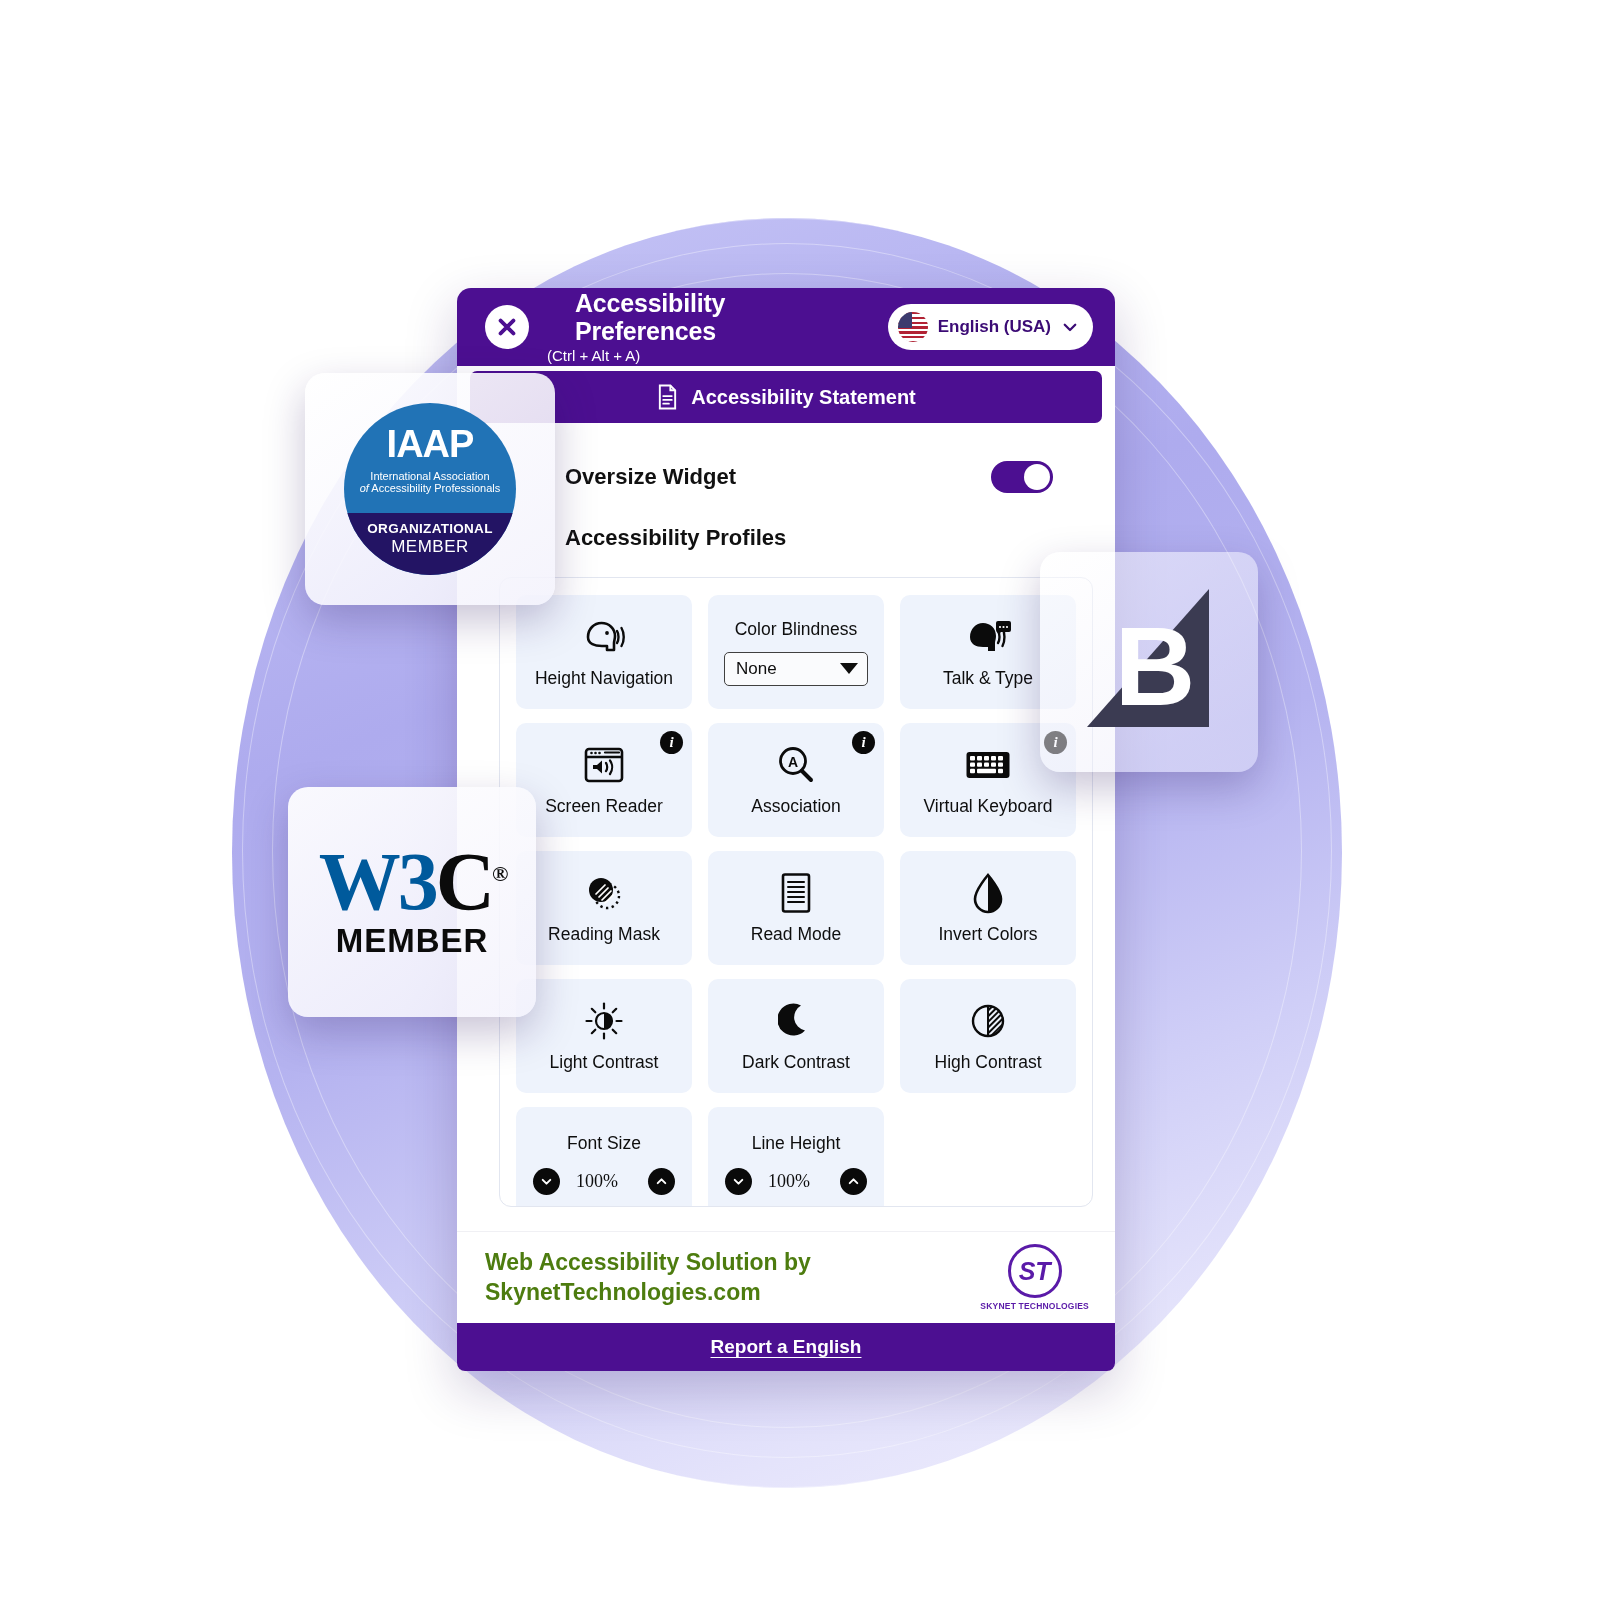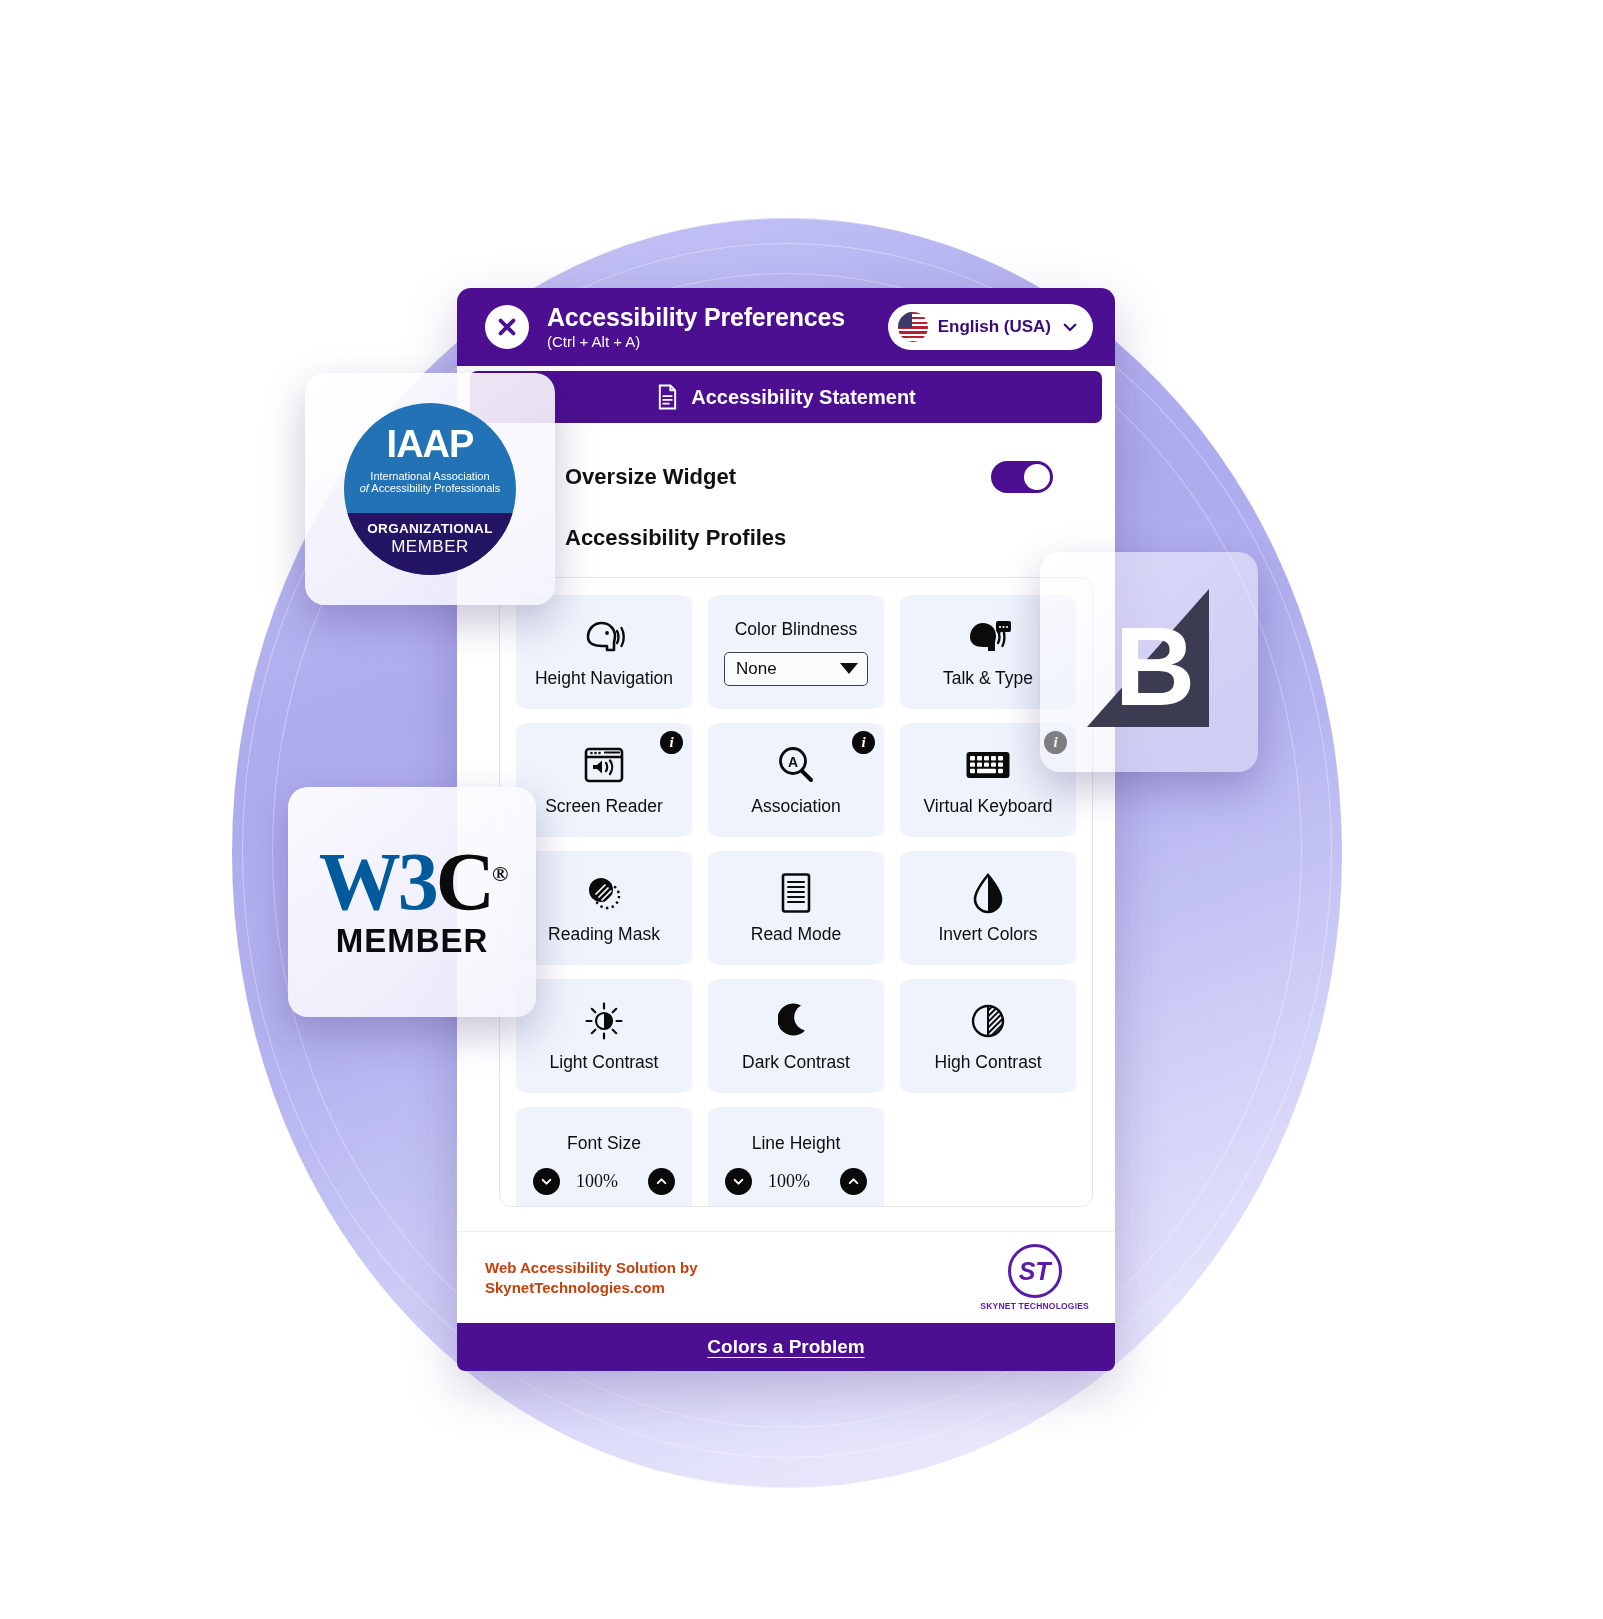--- a/index.html
+++ b/index.html
@@ -77,21 +77,21 @@
   }
   .close-btn {
     width: 44px; height: 44px; flex: 0 0 44px;
     border-radius: 50%;
     background: #ffffff;
     display: flex; align-items: center; justify-content: center;
     cursor: pointer;
   }
   .close-btn svg { width: 22px; height: 22px; }
   .hdr-titles { flex: 1 1 auto; color: #fff; line-height: 1.12; }
-  .hdr-title { font-size: 25px; font-weight: 700; letter-spacing: -.2px; }
+  .hdr-title { font-size: 25px; font-weight: 700; letter-spacing: -.2px; margin-left: 28px; }
   .hdr-sub { font-size: 15px; font-weight: 400; margin-top: 3px; }
   .lang-pill {
     flex: 0 0 auto;
     height: 46px;
     background: #fff;
     border-radius: 24px;
     display: flex; align-items: center;
     gap: 10px;
     padding: 0 14px 0 10px;
     cursor: pointer;
@@ -218,21 +218,21 @@
   
   .wg-footer {
     position: absolute; left: 0; bottom: 48px;
     width: 100%; height: 92px;
     background: #fff;
     display: flex; align-items: center; justify-content: space-between;
     padding: 0 26px 0 28px;
     border-top: 1px solid #f0f0f4;
   }
   .foot-text {
-    color: #c2410c; font-size: 15px; font-weight: 700; line-height: 1.28;
+    color: #4d7c0f; font-size: 23px; font-weight: 700; line-height: 1.28;
   }
   .st-logo { display: flex; flex-direction: column; align-items: center; gap: 3px; }
   .st-mark {
     width: 54px; height: 54px; border-radius: 50%;
     border: 3px solid #5a1aa8;
     display: flex; align-items: center; justify-content: center;
     color: #5a1aa8; font-size: 25px; font-weight: 700; font-style: italic;
   }
   .st-name { color: #5a1aa8; font-size: 8.5px; font-weight: 700; letter-spacing: .2px; }
 
@@ -576,21 +576,21 @@
         <div>Web Accessibility Solution by</div>
         <div>SkynetTechnologies.com</div>
       </div>
       <div class="st-logo">
         <div class="st-mark">ST</div>
         <div class="st-name">SKYNET TECHNOLOGIES</div>
       </div>
     </div>
 
     <div class="report-bar">
-      <span>Colors a Problem</span>
+      <span>Report a English</span>
     </div>
   </div>
 
   <div class="badge-card" id="badge-iaap">
     <div class="iaap-circle">
       <div class="iaap-top">
         <div class="iaap-word">IAAP</div>
         <div class="iaap-l1">International Association</div>
         <div class="iaap-l2">
           <em>of</em><span> Accessibility Professionals</span>

